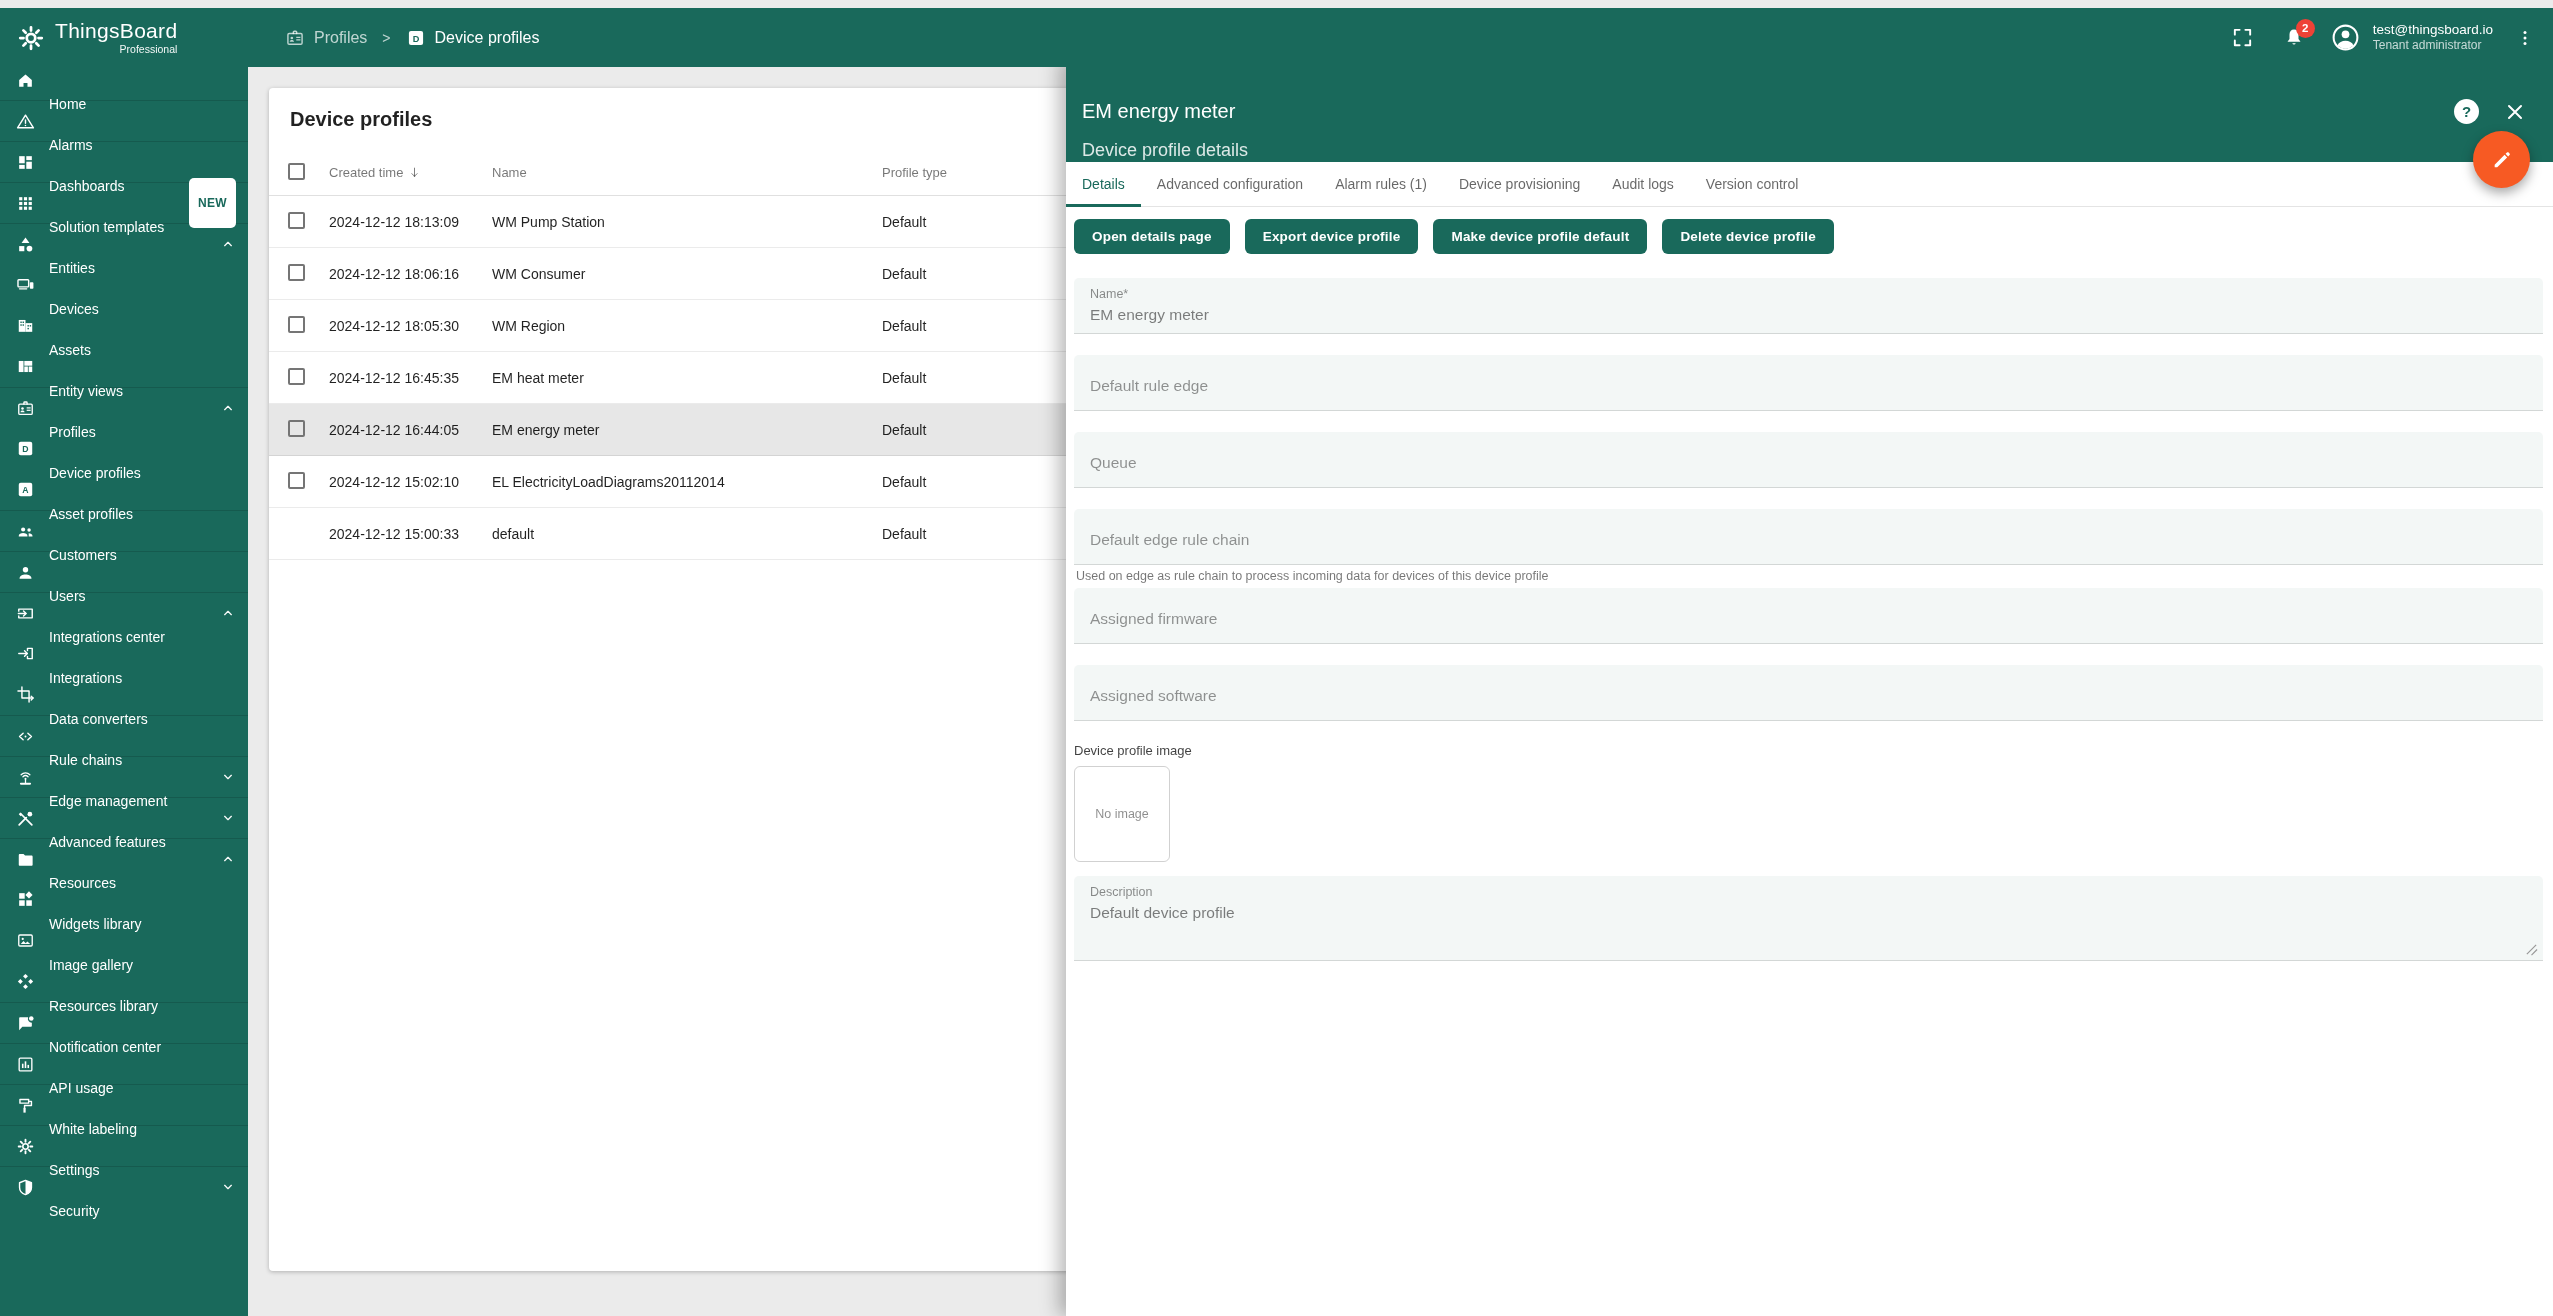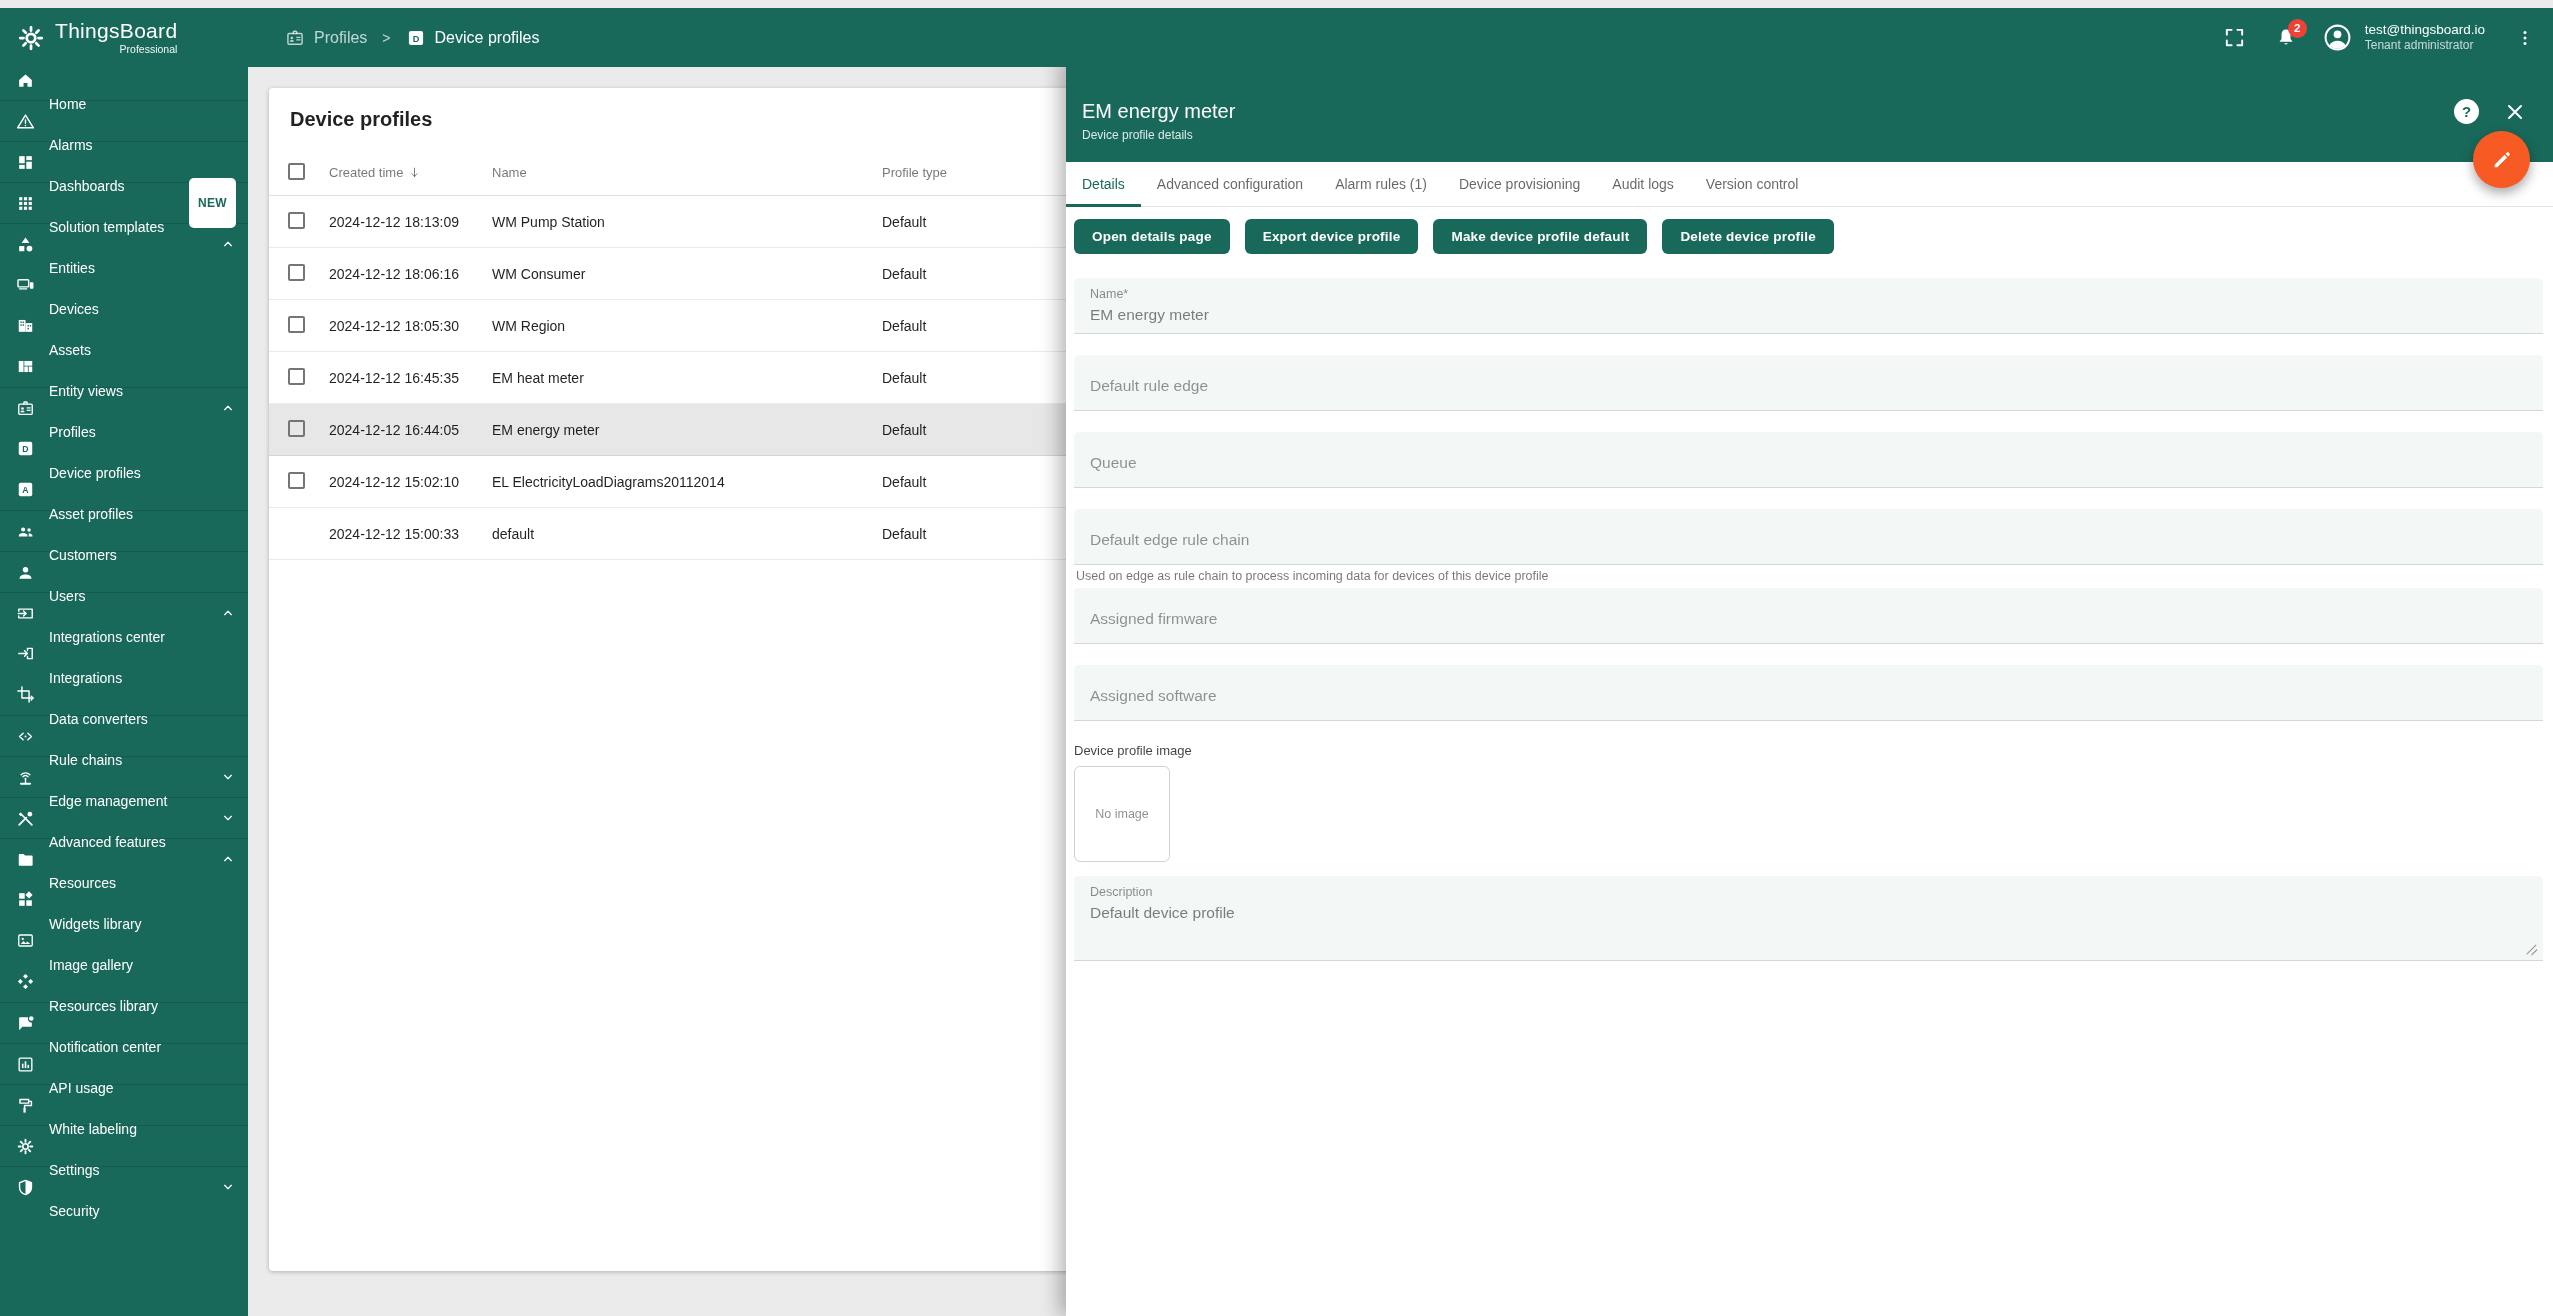--- a/index.html
+++ b/index.html
@@ -23,21 +23,21 @@
   .crumb{display:flex;align-items:center;gap:9px;cursor:pointer;}
   .crumb .icon{width:20px;height:20px;}
   .crumb.muted{color:rgba(255,255,255,.72);}
   .crumb-sep{margin:0 15px;font-size:14px;color:rgba(255,255,255,.72);}
   .topbar-right{margin-left:auto;display:flex;align-items:center;padding-right:18px;}
   .tb-btn{display:inline-flex;align-items:center;justify-content:center;cursor:pointer;color:#fff;}
   .fullscreen-btn{width:23px;height:23px;margin-right:28px;}
   .bell-wrap{position:relative;width:24px;height:24px;margin-right:24px;cursor:pointer;}
   .bell-badge{position:absolute;top:-7px;right:-9px;min-width:19px;height:19px;border-radius:10px;background:var(--badge);color:#fff;font-size:11.5px;font-weight:600;display:flex;align-items:center;justify-content:center;padding:0 4px;}
   .avatar{width:31px;height:31px;margin-right:12px;color:#fff;cursor:pointer;}
-  .user-block{margin-right:30px;line-height:1.25;cursor:pointer;}
+  .user-block{margin-right:22px;line-height:1.25;cursor:pointer;}
   .user-email{font-size:13.5px;}
   .user-role{font-size:12px;color:rgba(255,255,255,.75);}
   .kebab{width:20px;height:20px;cursor:pointer;}
 
   
   .sidebar{position:absolute;left:0;top:59px;bottom:0;width:248px;background:var(--teal);color:#fff;z-index:20;}
   .nav-item{height:41px;display:flex;align-items:center;gap:14px;padding:0 12px 0 16px;font-size:14px;font-weight:500;cursor:pointer;}
   .nav-item.top{border-top:1px solid var(--teal-line);}
   .nav-icon{width:19px;height:19px;color:#fff;}
   .nav-label{white-space:nowrap;margin-top:48px;}
@@ -53,21 +53,21 @@
   .th-sort{display:flex;align-items:center;gap:4px;cursor:pointer;}
   .sort-icon{width:15px;height:15px;color:rgba(0,0,0,.5);}
   .trow{height:52px;border-bottom:1px solid rgba(0,0,0,.08);font-size:14px;color:var(--ink);cursor:pointer;}
   .trow.selected{background:var(--selrow);}
   .cb{width:17px;height:17px;border:2px solid #757575;border-radius:2px;background:transparent;display:inline-block;cursor:pointer;}
 
   
   .drawer{position:absolute;left:1066px;top:59px;right:0;bottom:0;background:#fff;z-index:25;box-shadow:-7px 0 18px rgba(0,0,0,.28);}
   .drawer-head{height:103px;background:var(--teal);color:#fff;padding:40px 16px 0;position:relative;}
   .drawer-title{font-size:20px;font-weight:500;line-height:25px;}
-  .drawer-subtitle{font-size:12px;margin-top:4px;color:rgba(255,255,255,.85);}
+  .drawer-subtitle{font-size:18px;margin-top:16px;color:rgba(255,255,255,.85);}
   .help-btn{position:absolute;top:40px;right:74px;width:25px;height:25px;border-radius:50%;background:#fff;color:var(--teal);font-size:15px;font-weight:700;display:flex;align-items:center;justify-content:center;cursor:pointer;}
   .close-btn{position:absolute;top:41px;right:26px;width:24px;height:24px;color:#fff;cursor:pointer;}
   .fab{position:absolute;top:72px;right:23px;width:57px;height:57px;border-radius:50%;background:var(--accent);box-shadow:0 5px 12px rgba(0,0,0,.35);display:flex;align-items:center;justify-content:center;cursor:pointer;z-index:5;}
   .fab .icon{width:22px;height:22px;color:#fff;}
   .tabs{display:flex;height:45px;border-bottom:1px solid #e4e4e4;background:#fff;}
   .tab{padding:0 16px;display:flex;align-items:center;font-size:14px;font-weight:500;color:rgba(0,0,0,.6);position:relative;cursor:pointer;white-space:nowrap;}
   .tab.active{color:var(--teal);}
   .tab.active::after{content:'';position:absolute;left:0;right:0;bottom:-1px;height:3px;background:var(--teal);}
   .drawer-body{padding:0 10px 0 8px;height:calc(100% - 148px);overflow:hidden;background:#fff;}
   .btn-row{display:flex;gap:15px;margin-top:12px;}

